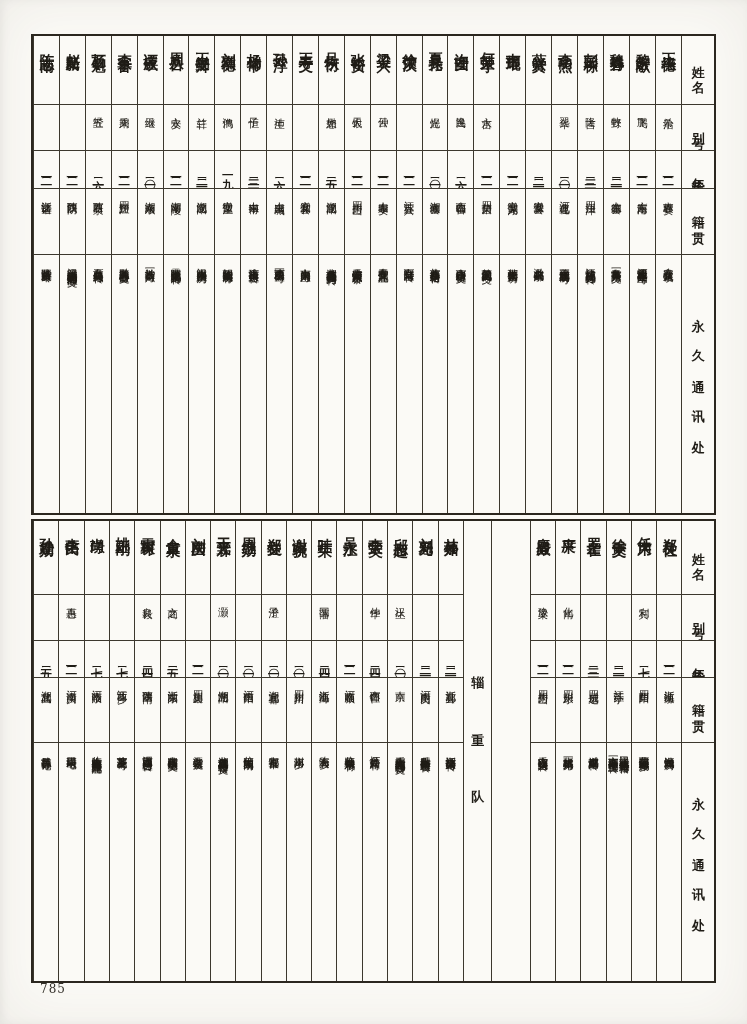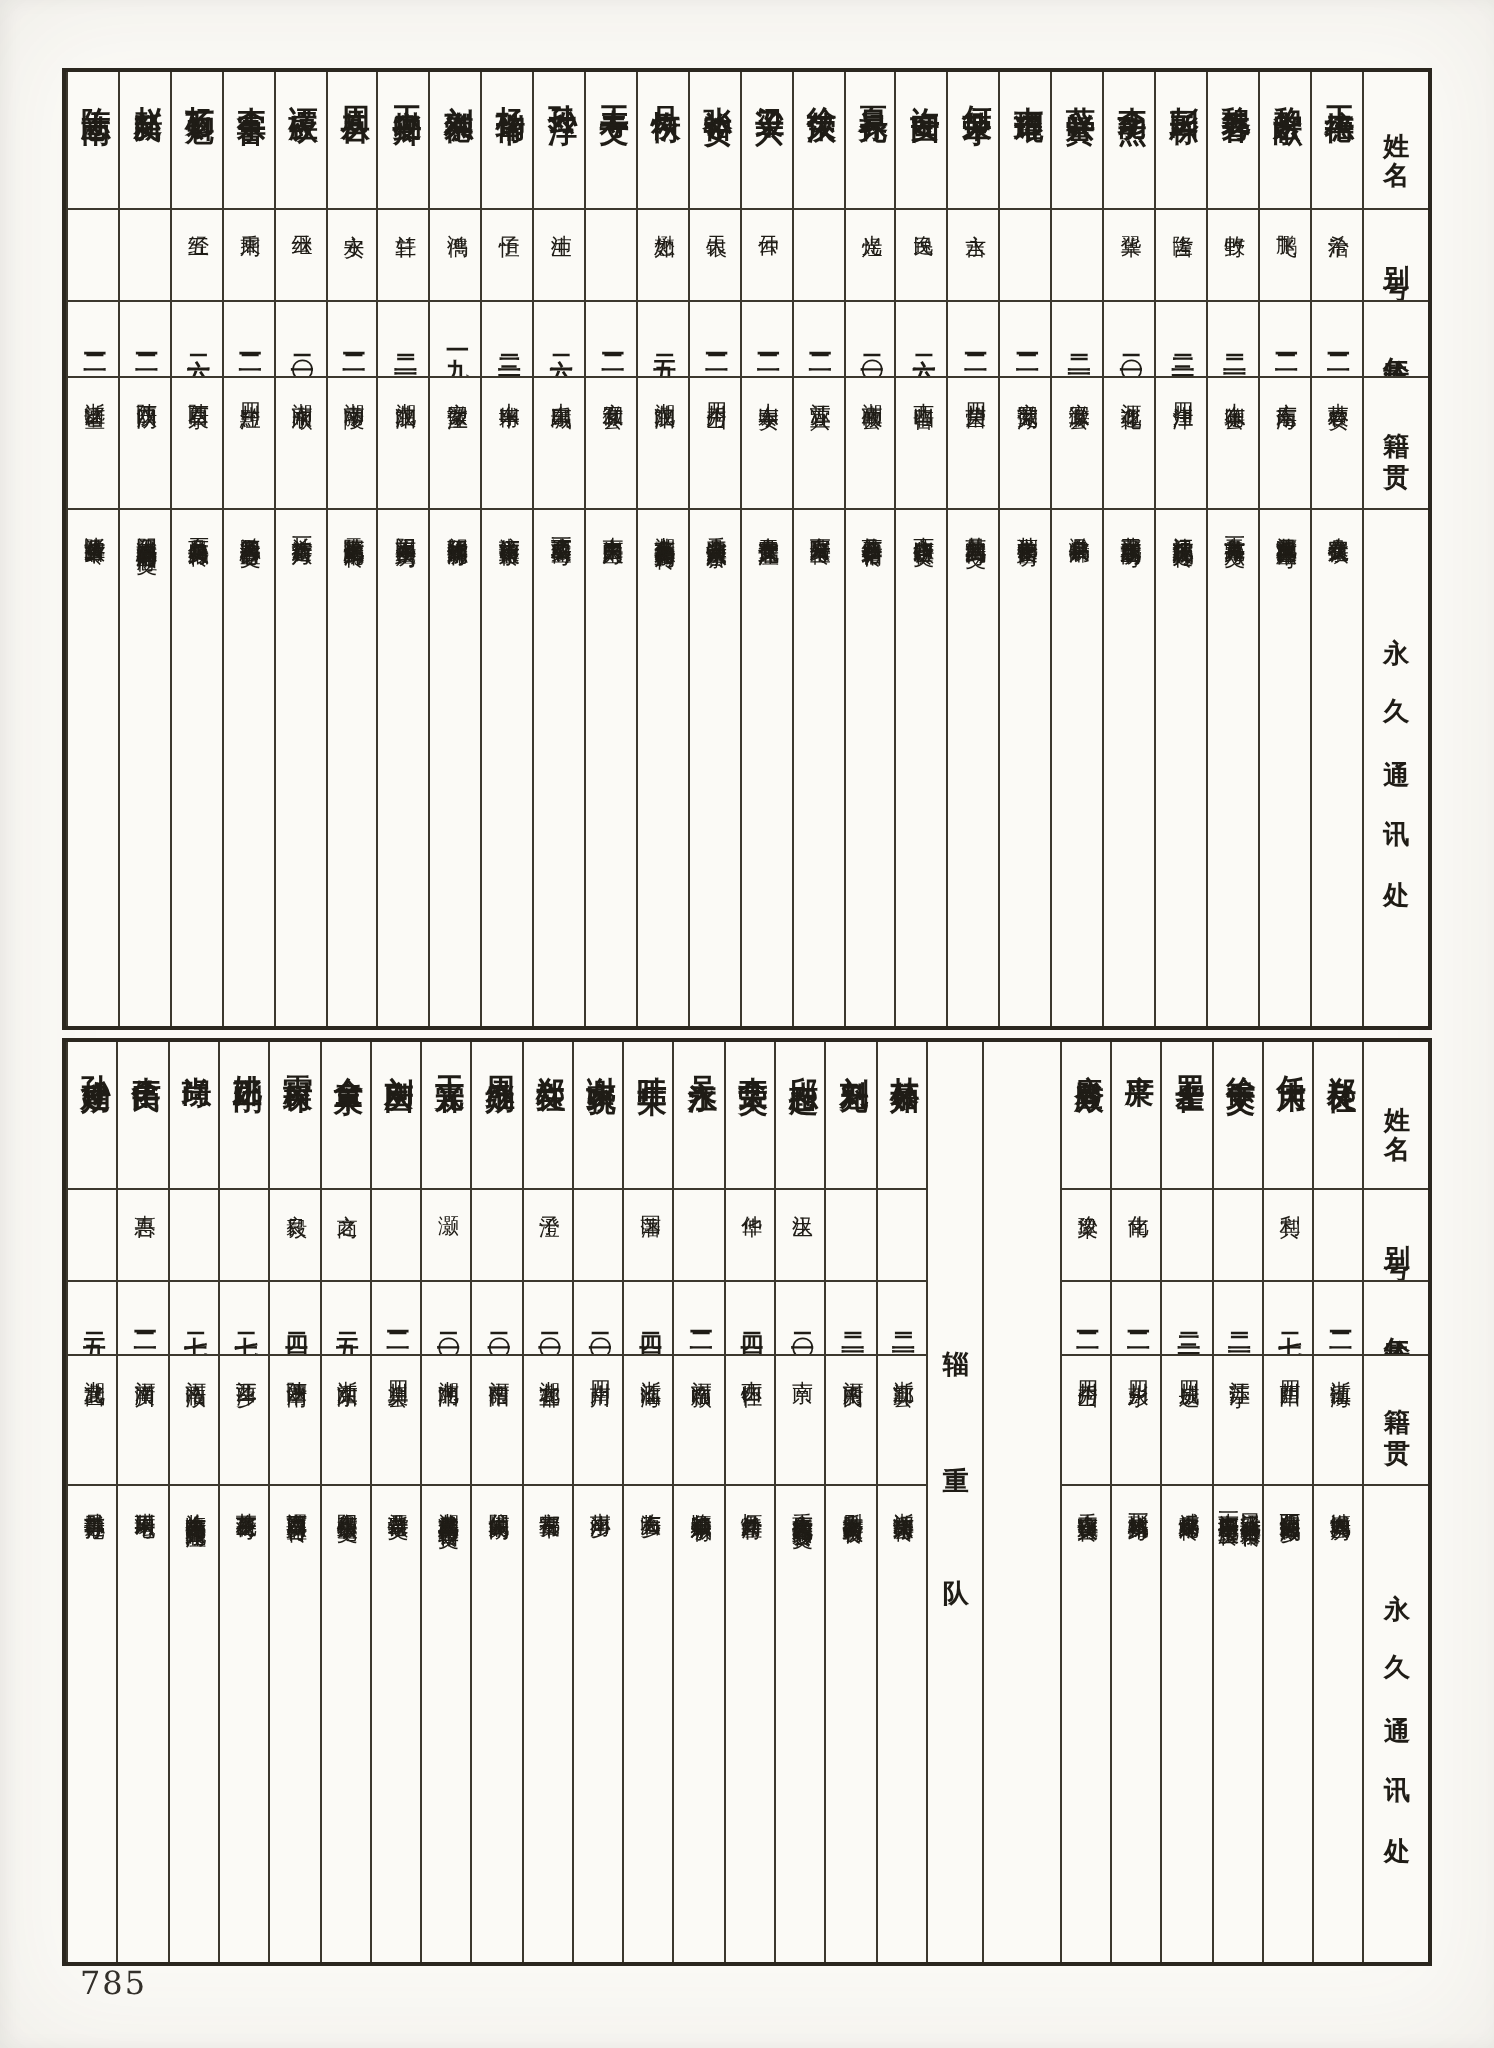--- a/index.html
+++ b/index.html
@@ -64,21 +64,21 @@
   .header .h-name .vtext{letter-spacing:1.1em;}
   .header .h-alias .vtext{letter-spacing:.45em;}
   .header .h-age .vtext{letter-spacing:.1em;}
   .header .h-native .vtext{letter-spacing:1.2em;}
   .header .h-addr .vtext{letter-spacing:2.35em;height:auto;white-space:normal;}
   
   .divider .vtext{font-weight:700;font-size:13px;letter-spacing:4.4em;}
   .page-number{
     position:absolute;left:40px;top:982px;
     font-family:"DejaVu Serif","Liberation Serif",serif;
-    font-size:16px;color:#33302a;letter-spacing:1px;
+    font-size:12px;color:#33302a;letter-spacing:1px;
   }
 </style>
 </head>
 <body>
 
 <div class="page">
 
   <div class="table t-top">
     <div class="col header">
       <div class="cell c-name h-name">

